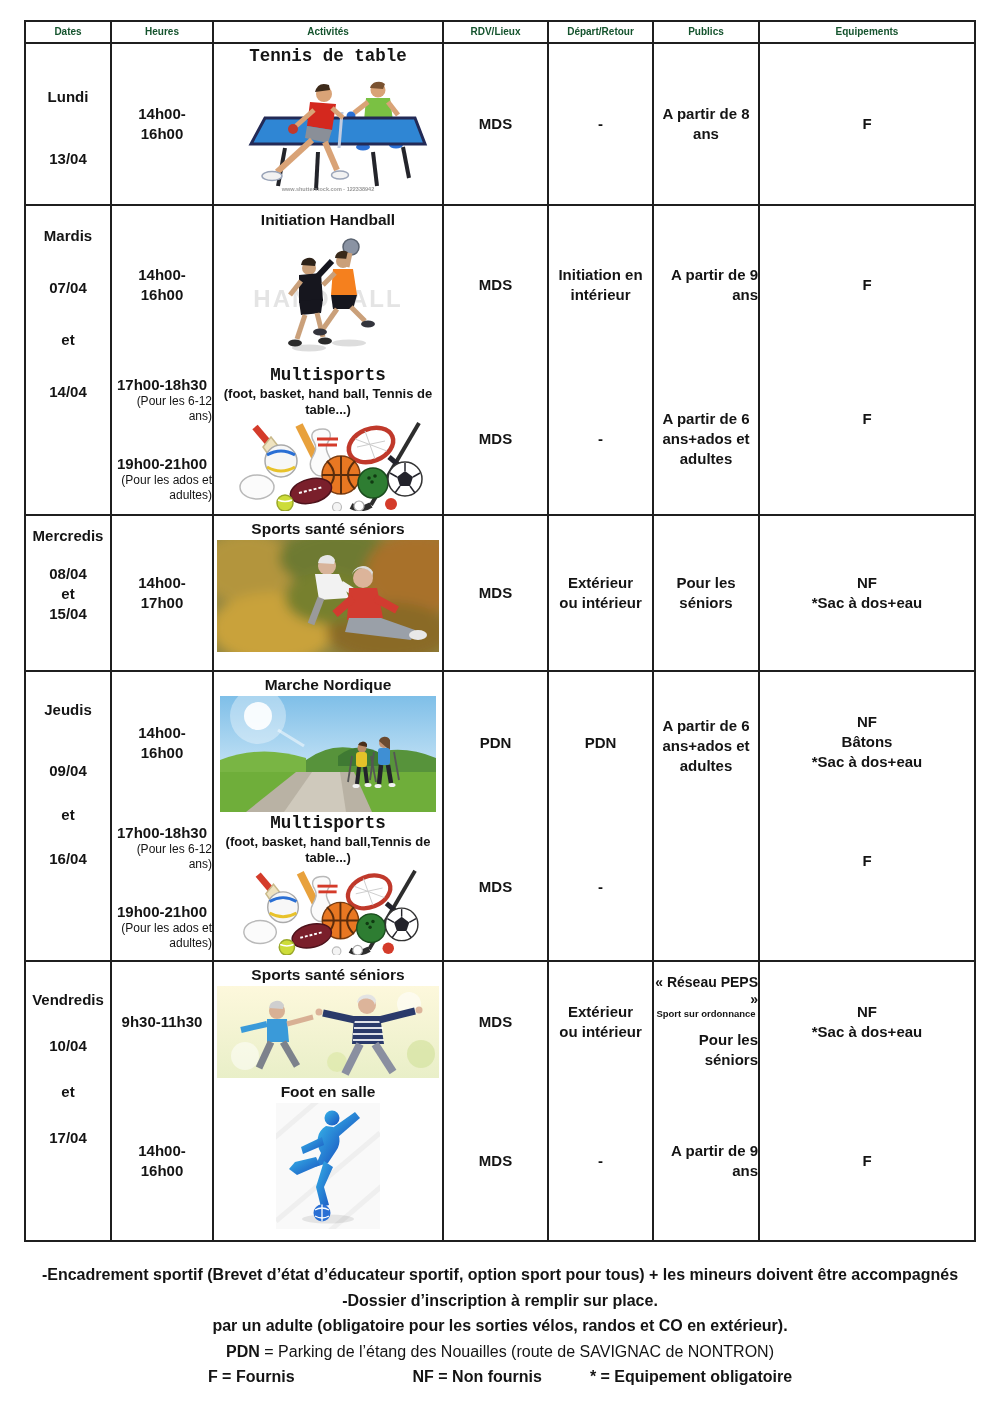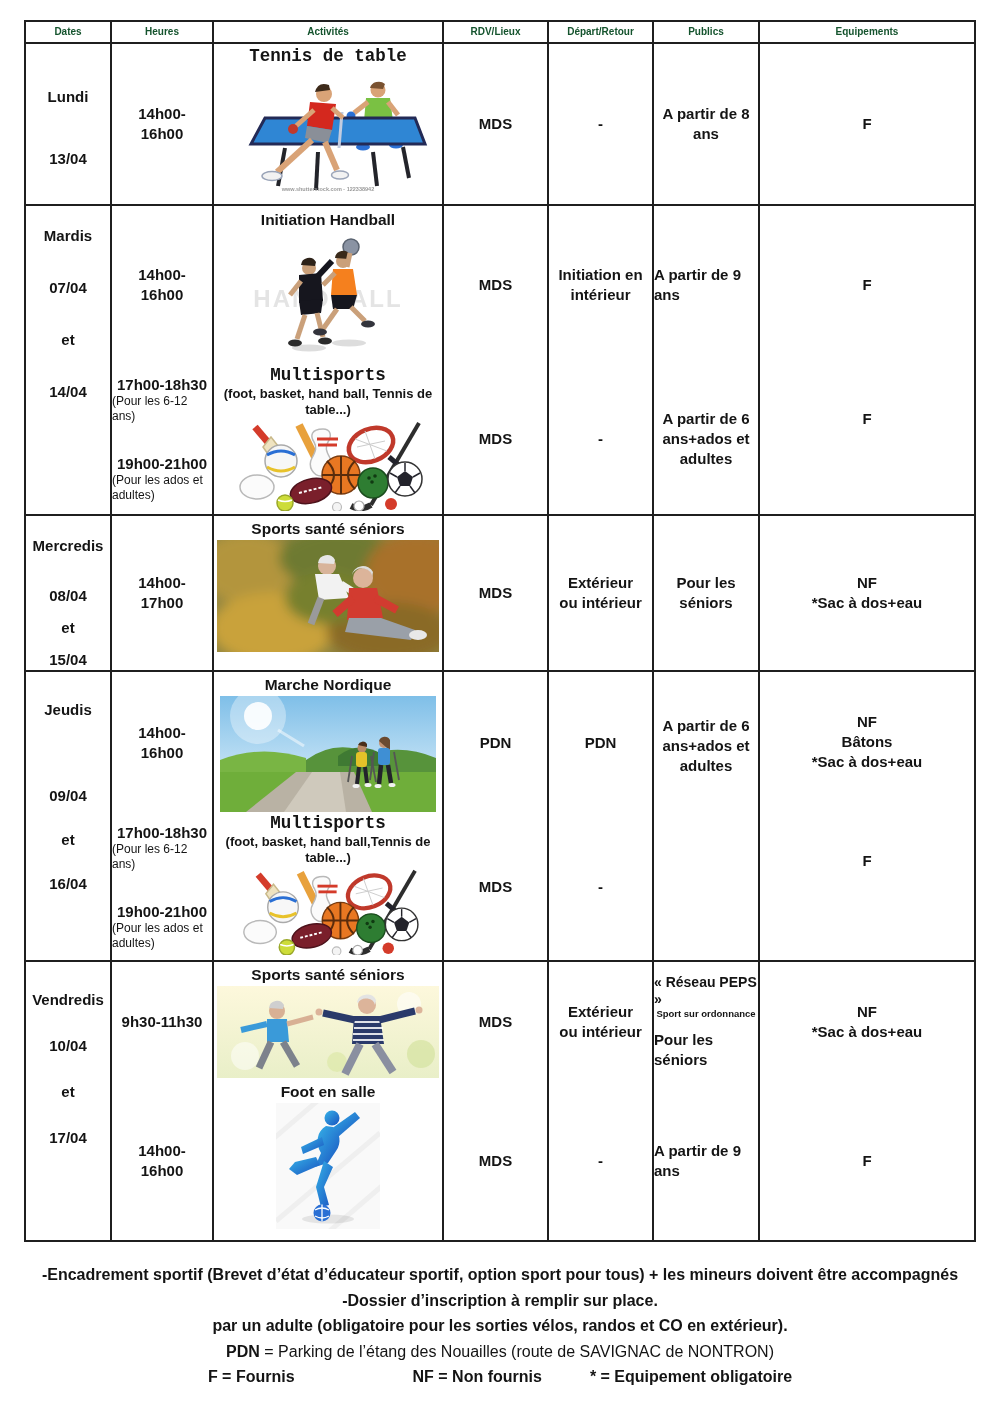--- a/index.html
+++ b/index.html
@@ -10,28 +10,28 @@
   .trow.first{border-top:none}
   .c{border-left:2px solid #1f1f1f;display:flex;flex-direction:column;align-items:center;justify-content:center;
      text-align:center;font-weight:bold;font-size:15px;line-height:20px;overflow:hidden}
   .c:first-child{border-left:none}
   .thead{height:20px}
   .thead .c{font-size:10px;line-height:14px;color:#14532d}
   
   .dates{justify-content:flex-start}
   .d1{padding-top:43px;gap:42px}
   .d2{padding-top:20px;gap:32px}
-  .d3{padding-top:20px;gap:12px}
+  .d3{padding-top:10px;gap:0}
   .d3 span:first-child{margin-bottom:18px}
   .d4{padding-top:28px;gap:24px}
-  .d4 span:first-child{margin-bottom:42px}
+  .d4 span:first-child{margin-bottom:17px}
   .d5{padding-top:28px;gap:26px}
   
   .stack{justify-content:flex-start;padding:0}
-  .sess{display:flex;flex-direction:column;align-items:center;justify-content:center;text-align:left;width:100%}
+  .sess{display:flex;flex-direction:column;align-items:center;justify-content:center;text-align:right;width:100%}
   .sess.top{justify-content:flex-start}
   
   .act{justify-content:flex-start;padding-top:2px}
   .t-serif{font-family:Liberation Mono, monospace;font-size:17.5px;line-height:21px}
   .t-sans{font-size:15.5px;line-height:21px}
   .sub{font-size:13px;line-height:16px}
   .img-box{margin-top:1px;line-height:0}
   
   .tblock{display:flex;flex-direction:column;align-items:center}
   .tblock .time{font-size:15px;line-height:19px}

